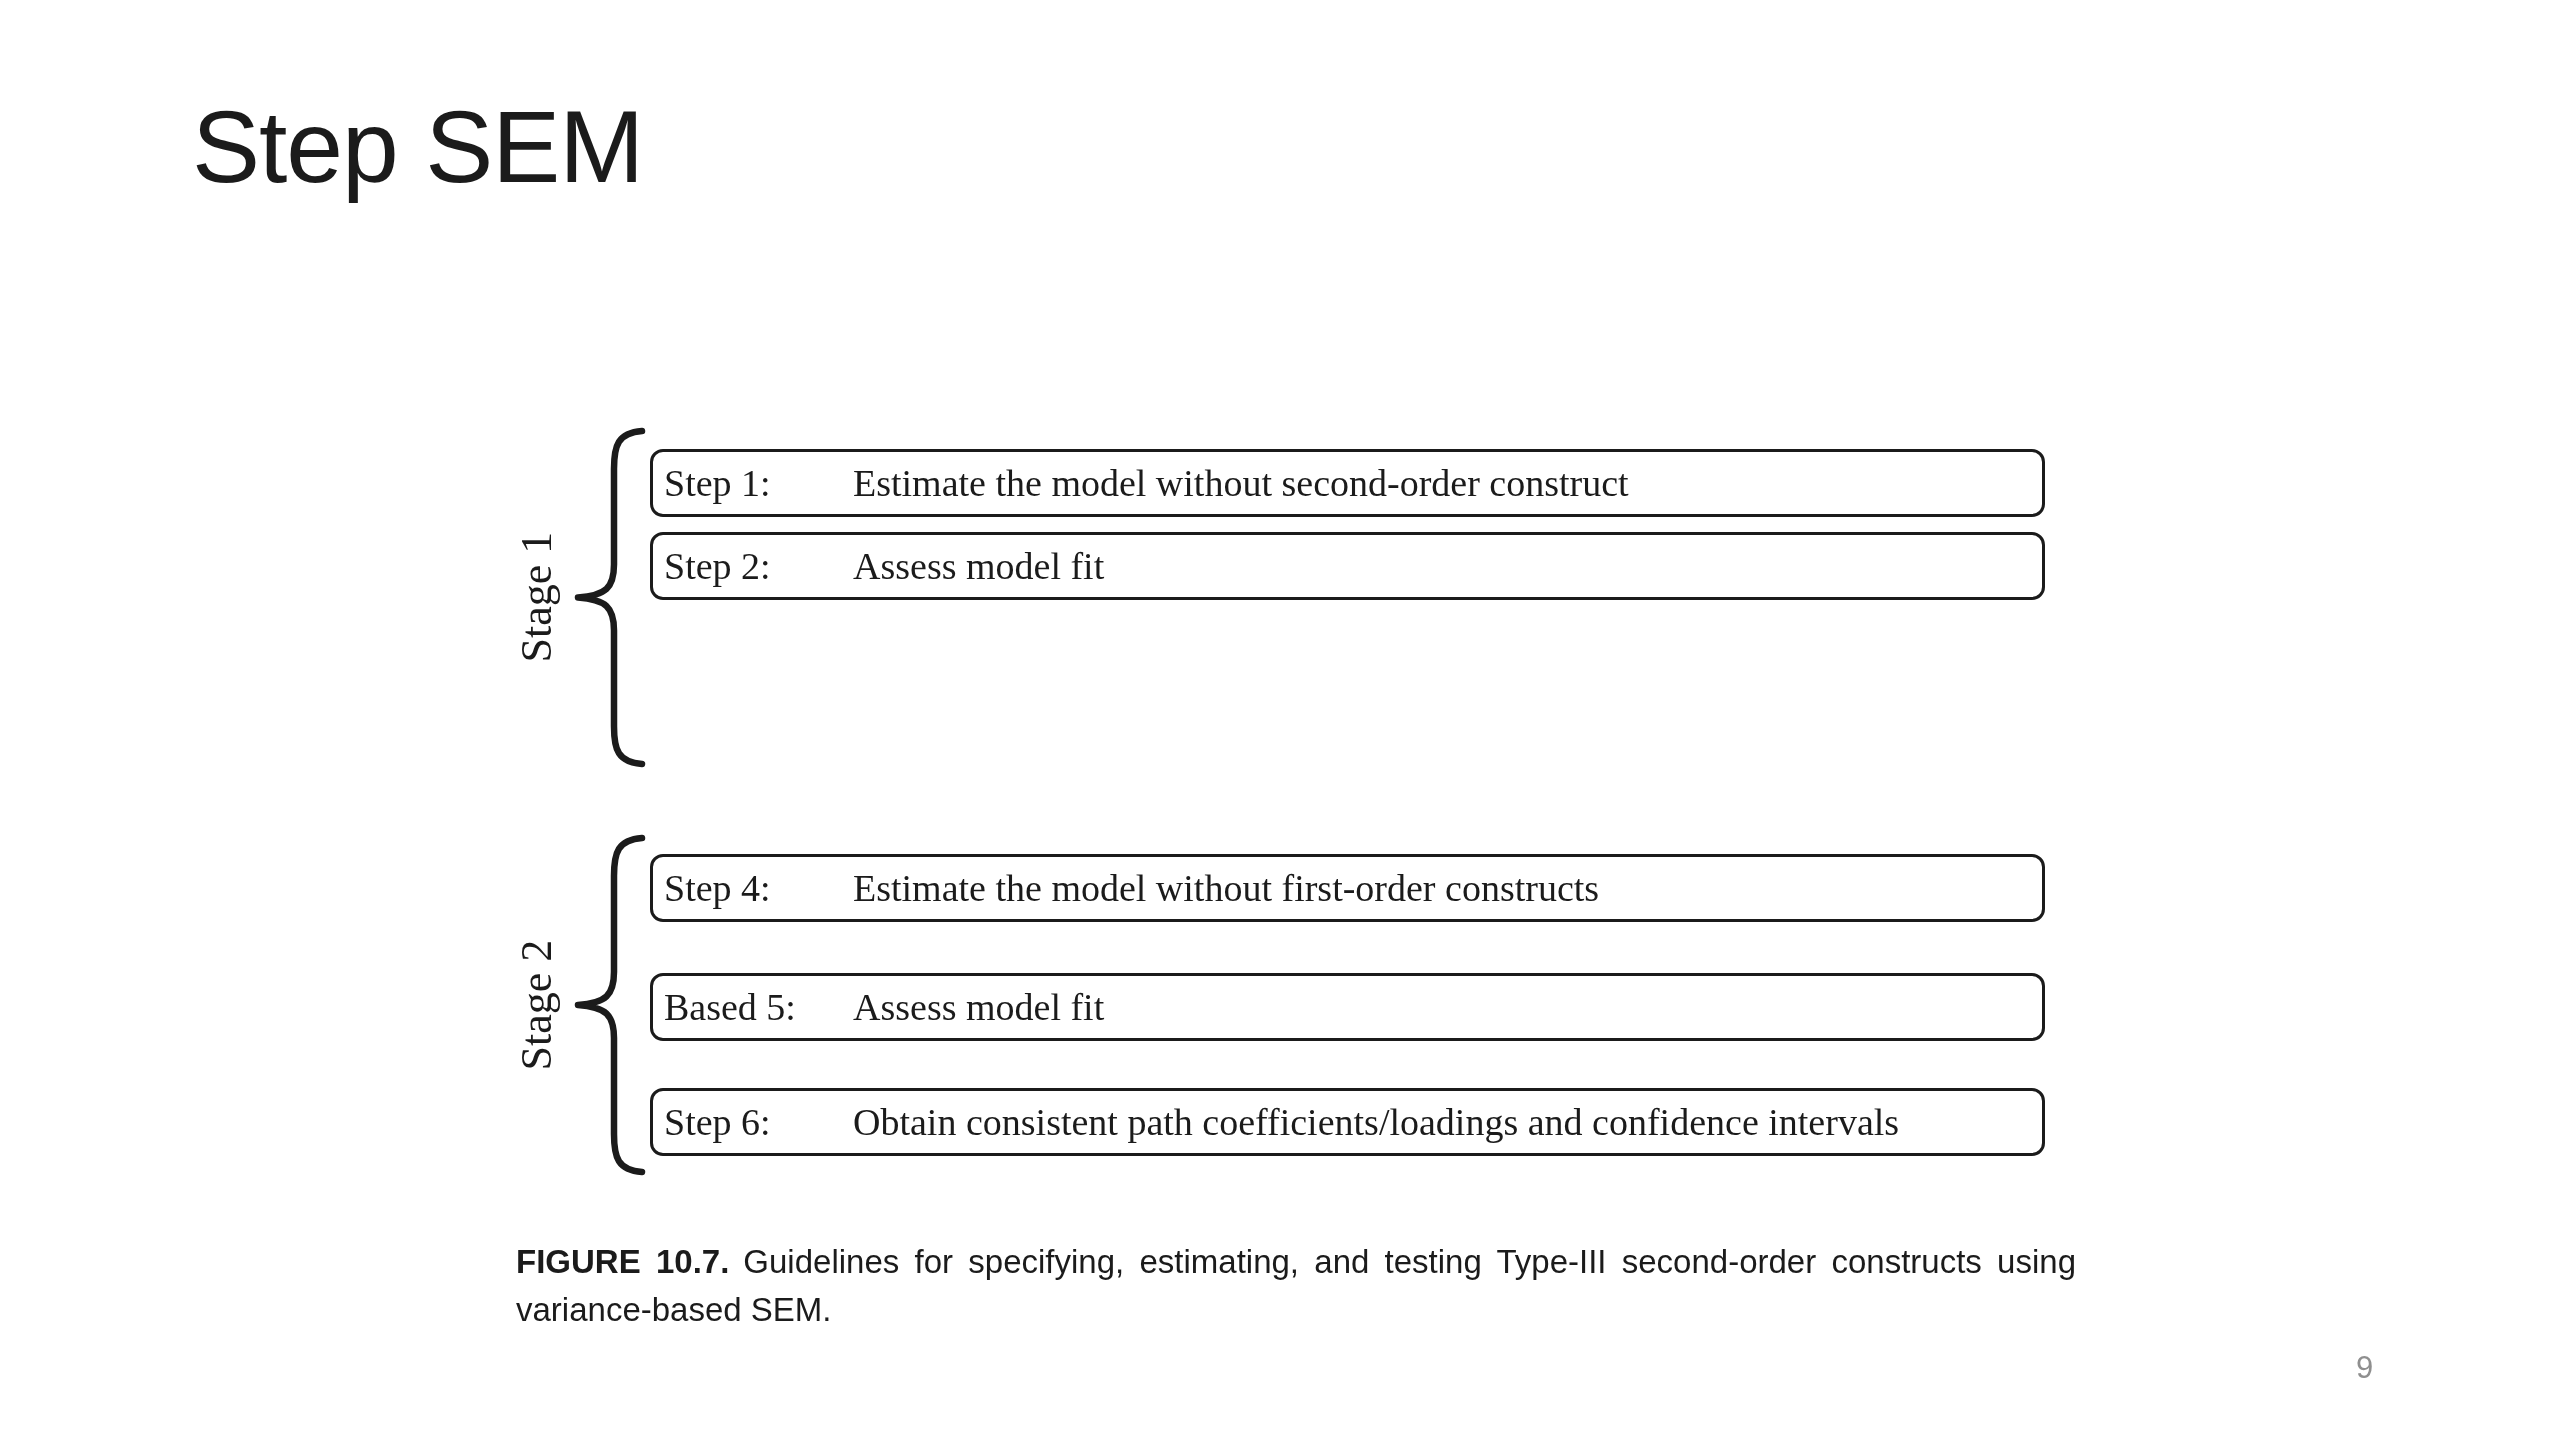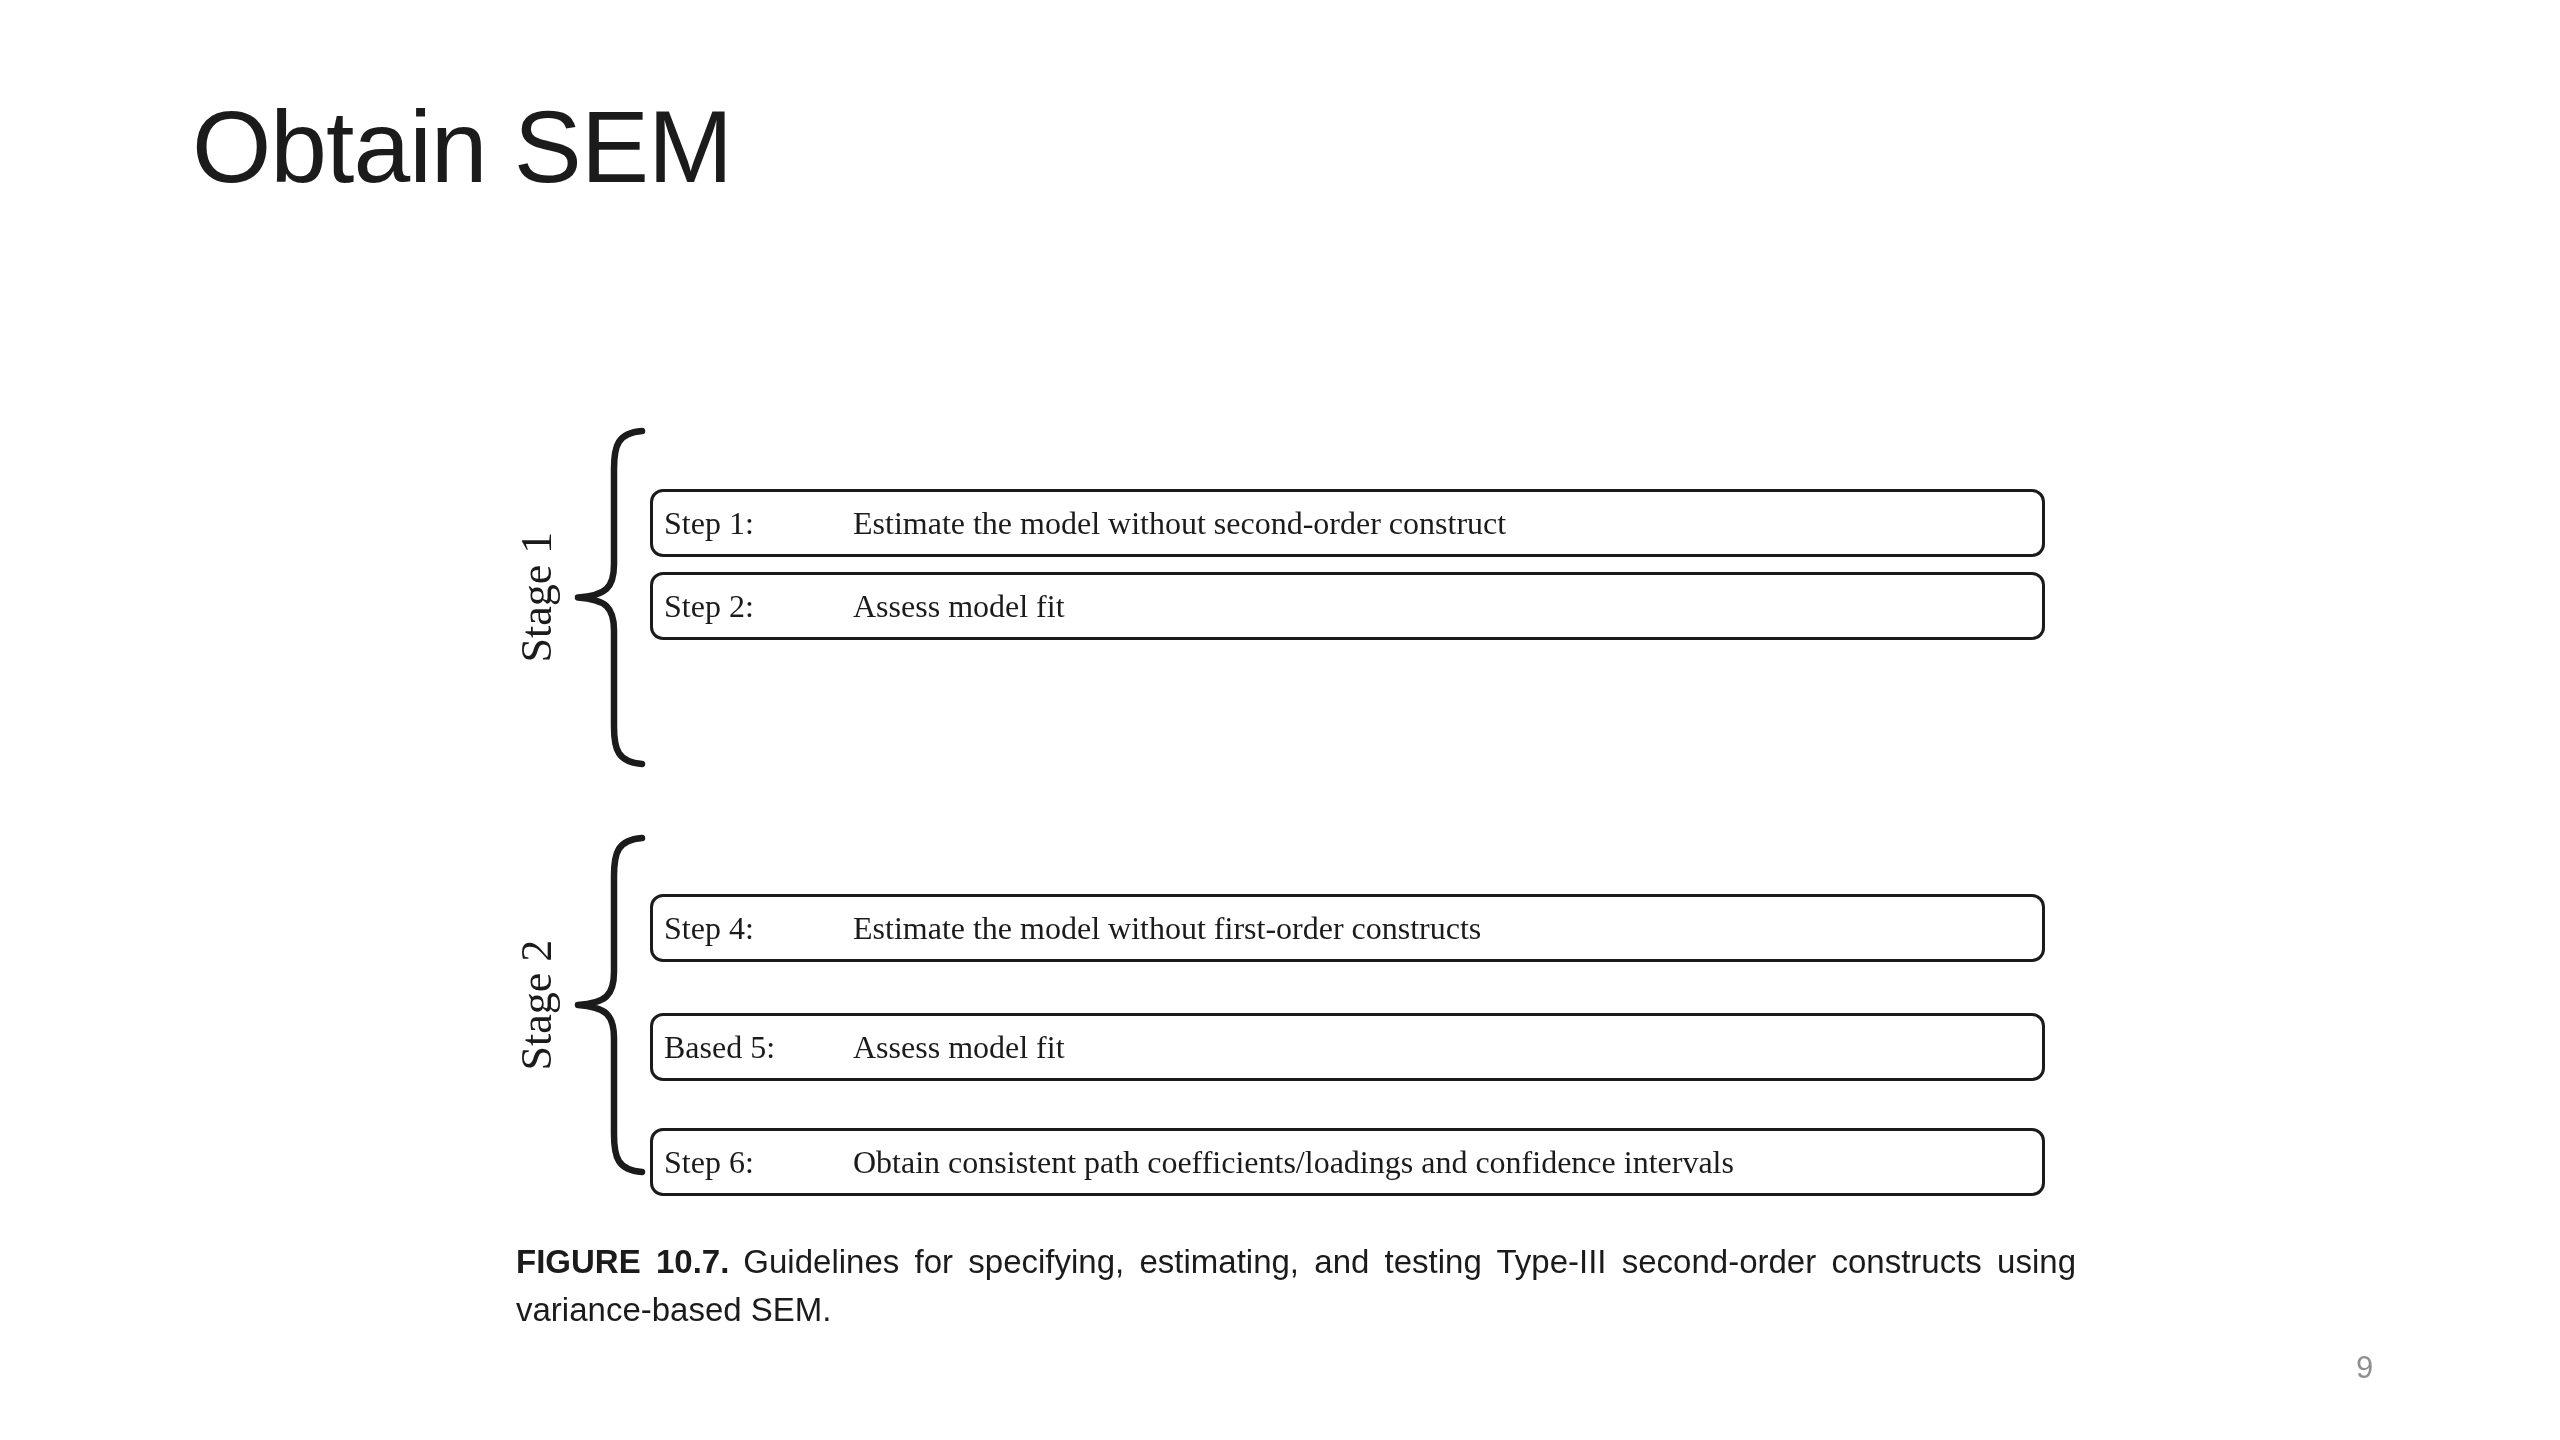--- a/index.html
+++ b/index.html
@@ -28,23 +28,22 @@
     left:650px;
     width:1395px; height:68px;
     border:3px solid #1b1b1b;
     border-radius:13px;
     box-sizing:border-box;
     display:flex;
     align-items:center;
     padding-left:11px;
     background:#ffffff;
     font-family:"Liberation Serif", serif;
-    font-size:32px;
+    font-size:38px;
     color:#1b1b1b;
-    margin-top:40px;
   }
   .step-box .step-no { flex:0 0 189px; white-space:nowrap; }
   .step-box .step-text { white-space:nowrap; }
 
   .b1{top:449px} .b2{top:532px} .b3{top:678px}
   .b4{top:854px} .b5{top:973px} .b6{top:1088px}
 
   .brace { position:absolute; left:568px; width:82px; }
   .brace-1 { top:425px; height:345px; }
   .brace-2 { top:832px; height:346px; }
@@ -82,21 +81,21 @@
     font-size:31px;
     color:#8f8f8f;
   }
 </style>
 </head>
 <body>
 
 <div class="slide">
 
   <div class="title">
-    <div class="tline">Obtain SEM</div>
+    <div class="tline">Step SEM</div>
   </div>
 
   <div class="stage-label stage-1-label">Stage 1</div>
   <div class="brace brace-1">
     <svg viewBox="0 0 82 346" preserveAspectRatio="none">
       <path d="M74,6 C50,8 46,20 46,44 L46,140 C46,163 38,171 10,173 C38,175 46,183 46,206 L46,302 C46,326 50,338 74,340" fill="none" stroke="#1b1b1b" stroke-width="6.5" stroke-linecap="round" stroke-linejoin="round"></path>
     </svg>
   </div>
 
   <div class="step-box b1">

